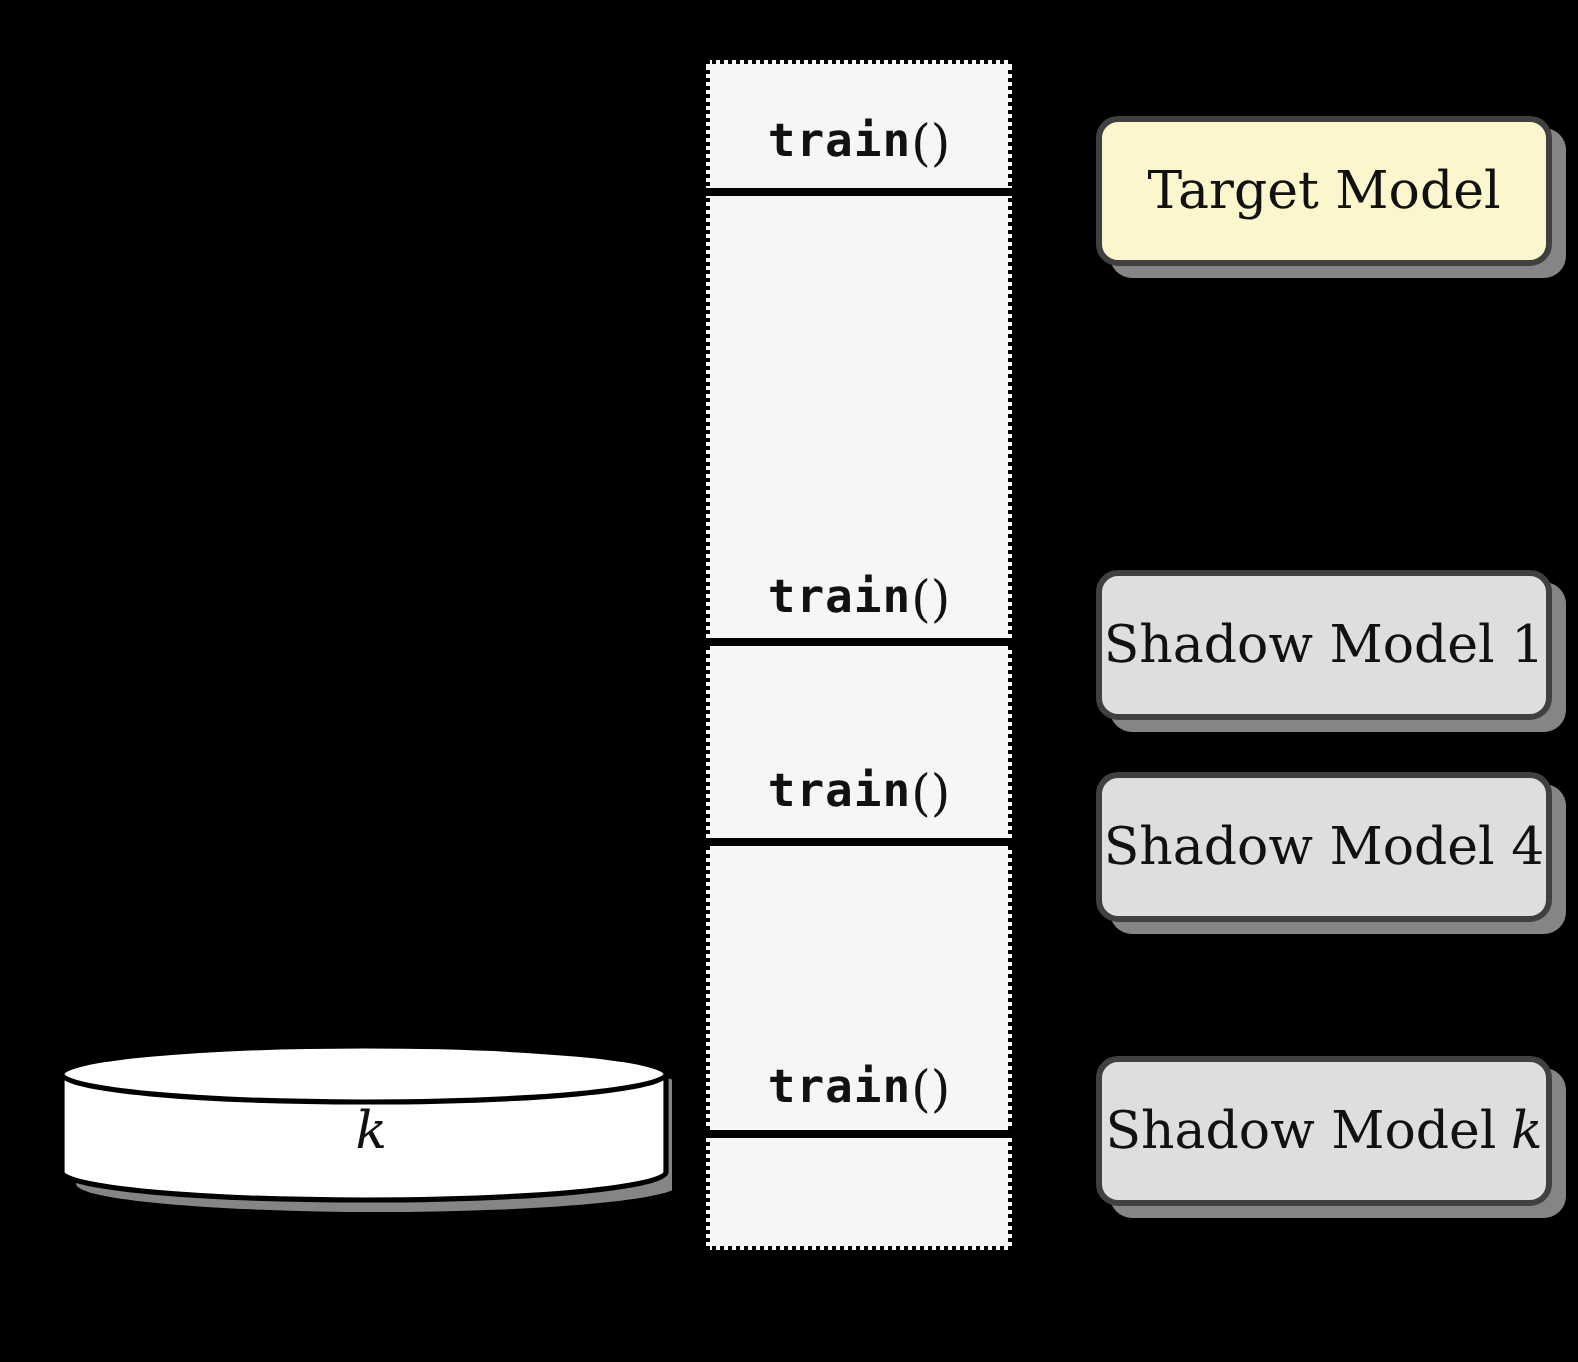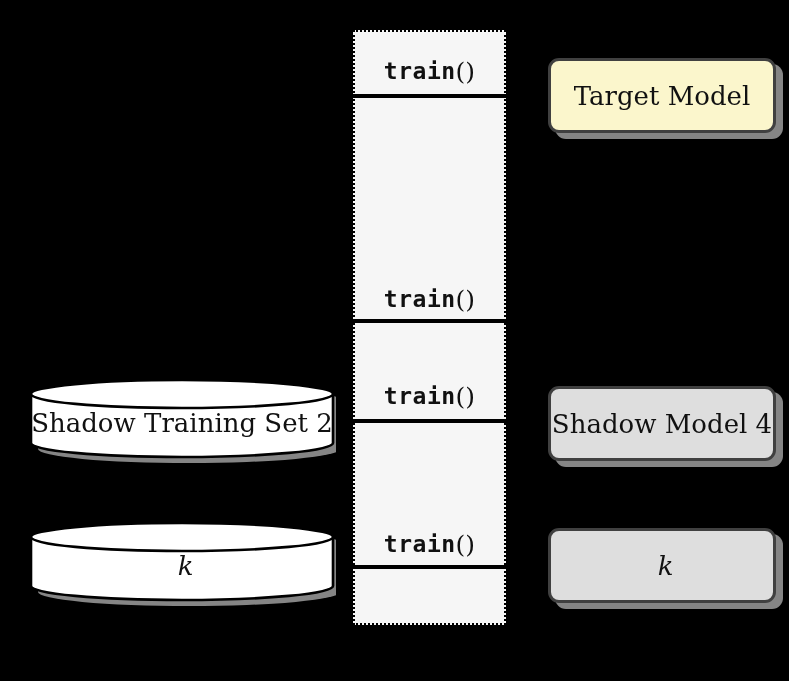--- a/index.html
+++ b/index.html
@@ -126,49 +126,41 @@
     <span class="fn">train</span>
       <span class="parens">()</span>
   </div>
   <div class="train-label" style="top:531px">
     <span class="fn">train</span>
       <span class="parens">()</span>
   </div>
 
 
 
-  <div class="cyl" style="top:377px">
-    <svg width="308" height="90" viewBox="0 0 308 90">
-      <g transform="translate(7,6)" fill="#858585">
-        <path d="M3 17 A151 14 0 0 1 305 17 L305 66 A151 14 0 0 1 3 66 Z"></path>
-      </g>
-      <path d="M3 17 A151 14 0 0 1 305 17 L305 66 A151 14 0 0 1 3 66 Z" fill="#fff" stroke="#000" stroke-width="2.6"></path>
-      <ellipse cx="154" cy="17" rx="151" ry="14" fill="#fff" stroke="#000" stroke-width="2.6"></ellipse>
-    </svg>
-    <div class="cyl-label">
-        <span>Shadow Training Set 2</span>
-      </div>
-  </div>
 
   <div class="cyl" style="top:520px">
     <svg width="308" height="90" viewBox="0 0 308 90">
       <g transform="translate(7,6)" fill="#858585">
         <path d="M3 17 A151 14 0 0 1 305 17 L305 66 A151 14 0 0 1 3 66 Z"></path>
       </g>
       <path d="M3 17 A151 14 0 0 1 305 17 L305 66 A151 14 0 0 1 3 66 Z" fill="#fff" stroke="#000" stroke-width="2.6"></path>
       <ellipse cx="154" cy="17" rx="151" ry="14" fill="#fff" stroke="#000" stroke-width="2.6"></ellipse>
     </svg>
     <div class="cyl-label">
         <span class="var">k</span>
       </div>
   </div>
 
   <div class="model-box target" style="top:58px">
     <span>Target Model</span>
   </div>
+  <div class="model-box shadow" style="top:285px">
+    <span>Shadow Model 1</span>
+  </div>
   <div class="model-box shadow" style="top:386px">
     <span>Shadow Model 4</span>
   </div>
   <div class="model-box shadow" style="top:528px">
+    <span>Shadow Model</span>
       <span class="var">k</span>
   </div>
 
 </div>
 
 </body></html>

